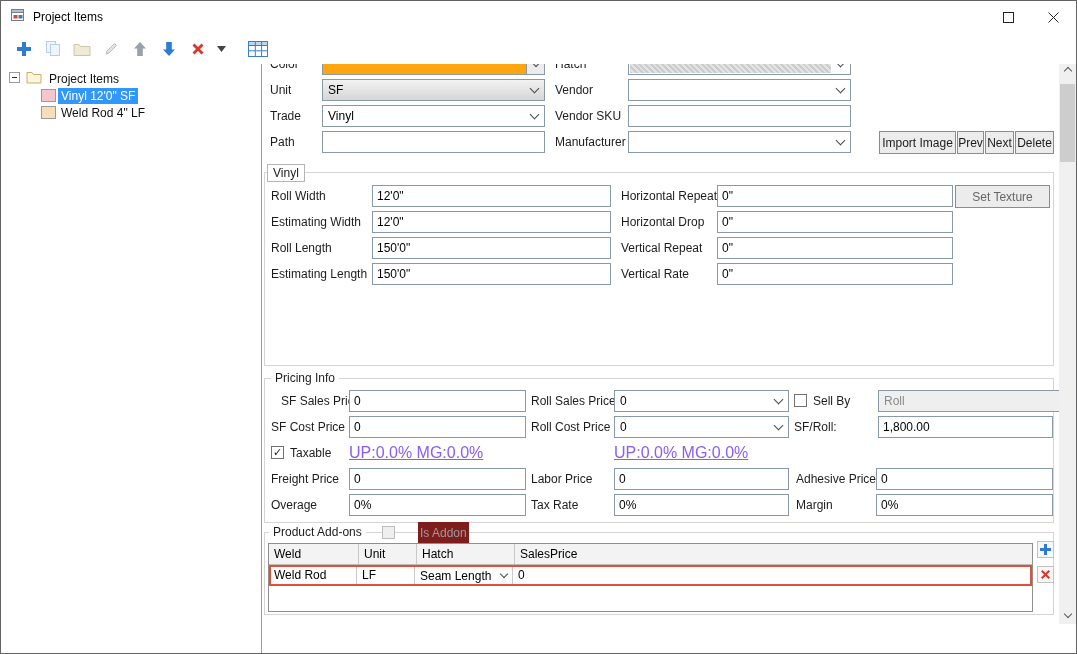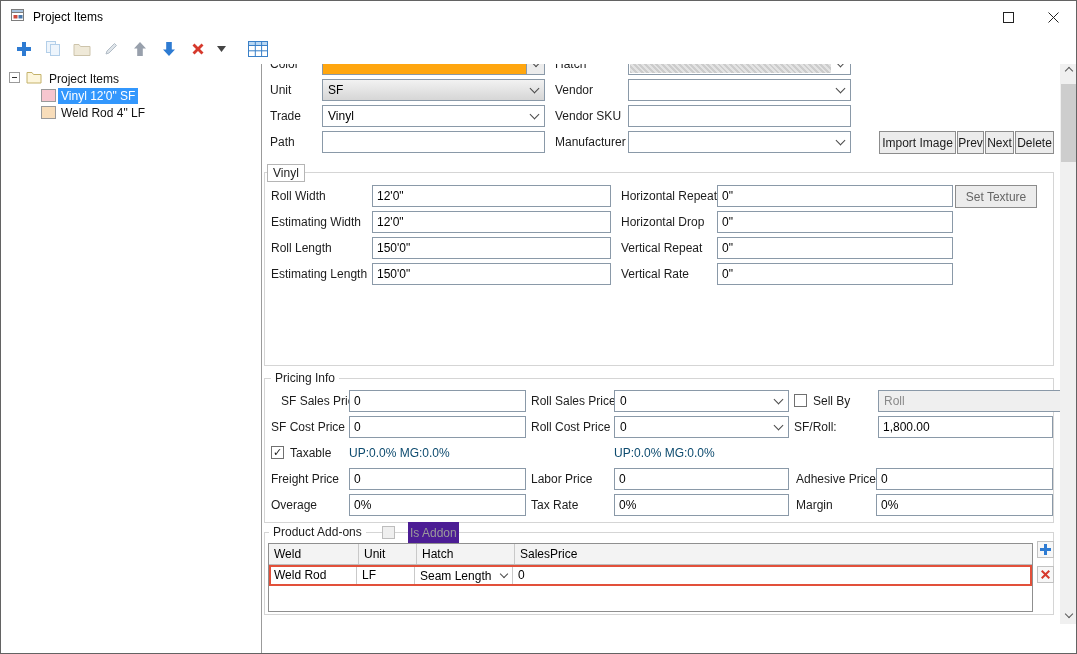--- a/index.html
+++ b/index.html
@@ -17,21 +17,21 @@
 .tb-btn.narrow{width:14px}
 
 .bodyrow{display:flex;height:589px}
 .tree-panel{width:261px;border-right:1px solid #9b9b9b;background:#fff;padding-top:6px;overflow:hidden}
 .tree-row{display:flex;align-items:center;height:17px;font-size:12px;color:#111;white-space:nowrap}
 .tree-row .tgap{width:6px}
 .tree-item{padding-left:40px}
 .swatch{width:15px;height:13px;border:1px solid #9a9a9a;display:inline-block;margin-right:2px;flex:0 0 auto}
 .tree-label{padding:1px 3px}
 .tree-label.selected{background:#3297fd;color:#fff}
-.right-col{flex:1;display:flex;flex-direction:row;min-width:0}
+.right-col{flex:1;display:flex;flex-direction:column;min-width:0}
 .scroll-region{height:560px;display:flex}
 .main-content{width:798px;position:relative;overflow:hidden;background:#fff}
 
 .vscrollbar{width:17px;background:#f0f0f0;position:relative}
 .sb-arrow{position:absolute;left:0;width:17px;height:17px;display:flex;align-items:center;justify-content:center}
 .sb-thumb{position:absolute;left:1px;top:20px;width:15px;height:78px;background:#cdcdcd}
 
 .lbl{position:absolute;font-size:12px;color:#1c1c1c;height:22px;line-height:22px;white-space:nowrap}
 .lbl.gray{color:#9b9b9b}
 .tb{position:absolute;height:22px;border:1px solid #8a99a8;background:#fff;font-size:12px;padding:0 4px;font-family:inherit;color:#000}
@@ -43,21 +43,21 @@
 .chev.up{transform:rotate(225deg);margin-top:4px}
 .chev.small{width:6px;height:6px;margin-top:-3px}
 .btn{position:absolute;height:23px;background:#ececec;border:1px solid #8c8c8c;font-size:12px;color:#1c1c1c;display:flex;align-items:center;justify-content:center;font-family:inherit;white-space:nowrap}
 .btn.dim{color:#666}
 .group{position:absolute;border:1px solid #d5d5d5}
 .group-caption{position:absolute;top:-9px;left:6px;background:#fff;padding:0 4px;font-size:12px;color:#1c1c1c;line-height:16px}
 .group-caption.tab{border:1px solid #b5b5b5;left:2px;padding:0 5px}
 .cb{position:absolute;width:13px;height:13px;border:1px solid #707070;background:#fff;display:flex;align-items:center;justify-content:center;font-size:11px;line-height:1;color:#1a1a1a}
 .cb.checked::after{content:"✓";margin-top:-1px}
 .cb.disabled{border-color:#bdbdbd;background:#efefef}
-.link{position:absolute;font-size:12px;color:#0c4a6e;height:22px;line-height:22px;white-space:nowrap}
+.link{position:absolute;font-size:16px;color:#8b5cf6;text-decoration:underline;height:22px;line-height:22px;white-space:nowrap}
 .colorbar{position:absolute;height:22px;border:1px solid #8a99a8;display:flex}
 .colorbar .fill{flex:1}
 .colorbar .drop{width:18px;border-left:1px solid #8a99a8;background:#ececec;display:flex;align-items:center;justify-content:center}
 .hatchfill{background:#d8d8d8;background-image:repeating-linear-gradient(45deg,#cccccc 0 2px,#e3e3e3 2px 4px)}
 
 .addon-table{position:absolute;border:1px solid #8f8f8f;background:#fff}
 .at-header{display:flex;height:21px;background:#f3f3f3;border-bottom:1px solid #bcbcbc}
 .at-cell{border-right:1px solid #c9c9c9;padding:0 5px;font-size:12px;line-height:20px;white-space:nowrap;overflow:hidden;flex:0 0 auto}
 .at-cell.last{flex:1 1 auto;border-right:none}
 .at-row{display:flex;height:21px;background:#fff}
@@ -246,21 +246,21 @@
 
             <span class="lbl" style="left:356px;top:12px">Horizontal Repeat</span>
             <input class="tb" style="left: 452px; top: 12px; width: 236px;" value="0&quot;">
             <span class="lbl" style="left:356px;top:38px">Horizontal Drop</span>
             <input class="tb" style="left: 452px; top: 38px; width: 236px;" value="0&quot;">
             <span class="lbl" style="left:356px;top:64px">Vertical Repeat</span>
             <input class="tb" style="left: 452px; top: 64px; width: 236px;" value="0&quot;">
             <span class="lbl" style="left:356px;top:90px">Vertical Rate</span>
             <input class="tb" style="left: 452px; top: 90px; width: 236px;" value="0&quot;">
 
-            <button class="btn dim" style="left:690px;top:12px;width:82px">Set Texture</button>
+            <button class="btn dim" style="left:690px;top:12px;width:95px">Set Texture</button>
           </div>
 
           <div class="group" style="left:2px;top:314px;width:790px;height:145px">
             <span class="group-caption">Pricing Info</span>
 
             <span class="lbl" style="left:16px;top:11px">SF Sales Price</span>
             <input class="tb" style="left: 84px; top: 11px; width: 177px;" value="0">
             <span class="lbl" style="left:266px;top:11px">Roll Sales Price</span>
             <div class="combo" style="left:349px;top:11px;width:175px">
               <span>0</span>
@@ -299,21 +299,21 @@
             <input class="tb" style="left: 84px; top: 115px; width: 177px;" value="0%">
             <span class="lbl" style="left:266px;top:115px">Tax Rate</span>
             <input class="tb" style="left: 349px; top: 115px; width: 175px;" value="0%">
             <span class="lbl" style="left:531px;top:115px">Margin</span>
             <input class="tb" style="left: 611px; top: 115px; width: 177px;" value="0%">
           </div>
 
           <div class="group" style="left:2px;top:468px;width:790px;height:83px">
             <span class="group-caption" style="left:4px">Product Add-ons</span>
             <span class="cb disabled" style="left:117px;top:-7px"></span>
-            <span class="lbl gray" style="left:143px;top:-11px;background:#4c1d95;padding:0 2px">Is Addon</span>
+            <span class="lbl gray" style="left:153px;top:-11px;background:#7f1d1d;padding:0 2px">Is Addon</span>
 
             <div class="addon-table" style="left:3px;top:10px;width:765px;height:69px">
               <div class="at-header">
                 <div class="at-cell" style="width:90px">Weld</div>
                 <div class="at-cell" style="width:58px">Unit</div>
                 <div class="at-cell" style="width:98px">Hatch</div>
                 <div class="at-cell last">SalesPrice</div>
               </div>
               <div class="at-row hl">
                 <div class="at-cell" style="width:88px">Weld Rod</div>

